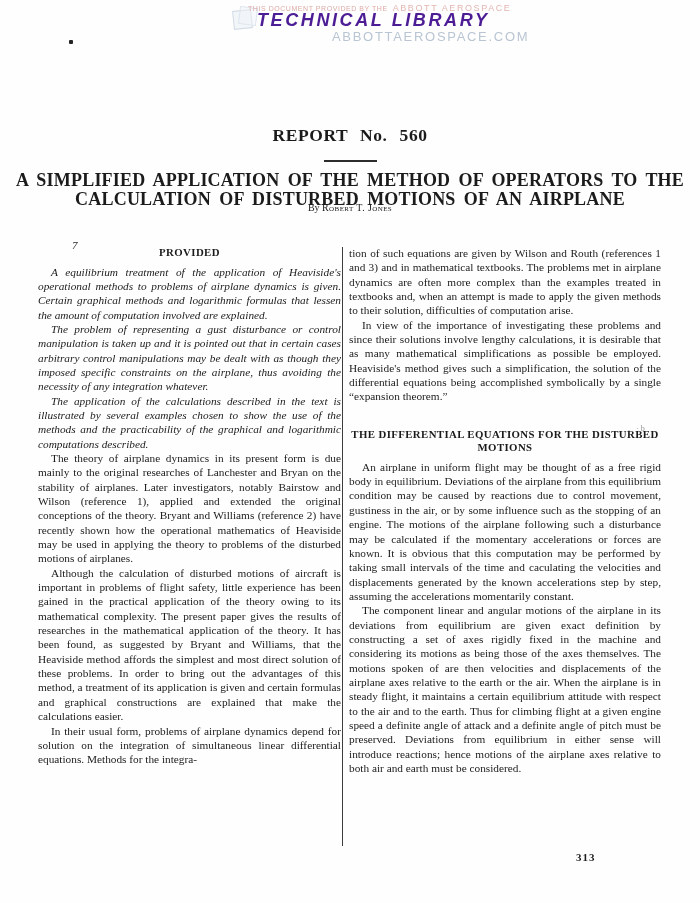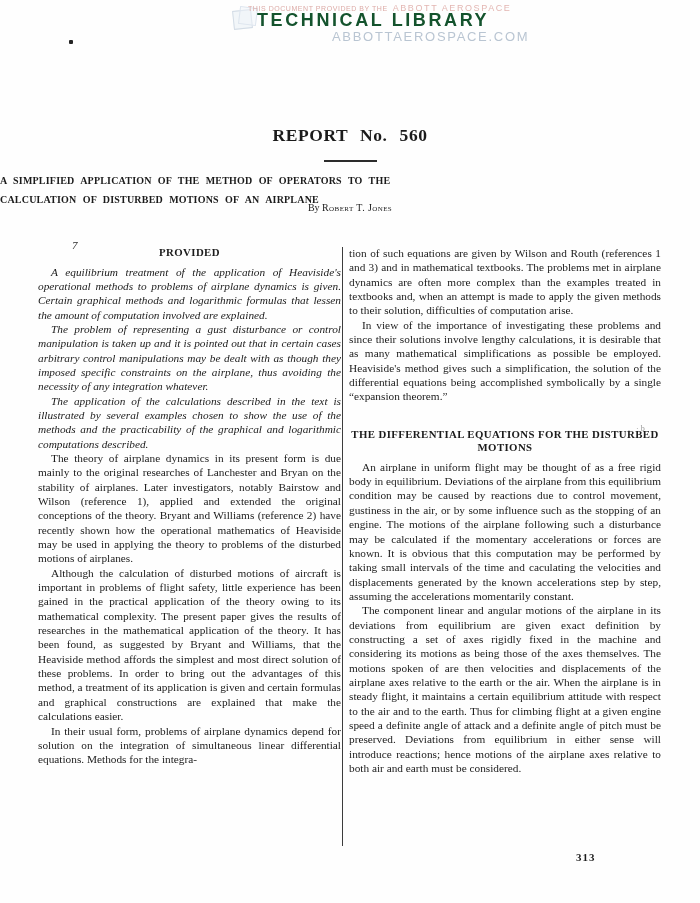--- a/index.html
+++ b/index.html
@@ -6,32 +6,32 @@
   body{
     width:700px;height:903px;background:#ffffff;overflow:hidden;
     font-family:"Liberation Serif",serif;color:#1b1b1b;
   }
   .page{position:relative;width:700px;height:903px;background:#fefefe;}
 
   
   .wm{position:absolute;font-family:"Liberation Sans",sans-serif;white-space:nowrap;}
   .wm-line1{top:3px;left:248px;font-size:7px;color:#dcaaa6;letter-spacing:.55px;}
   .wm-line1 .wm-brand{font-size:9px;color:#e3b6b2;letter-spacing:1.6px;margin-left:5px;}
-  .wm-tech{top:10px;left:257px;font-size:18px;color:#14532d;letter-spacing:2.6px;font-weight:700;}
+  .wm-tech{top:10px;left:257px;font-size:18px;color:#4c1d95;letter-spacing:2.6px;font-weight:700;font-style:italic;}
   .wm-site{top:29px;left:332px;font-size:13px;color:#b9c5d2;letter-spacing:1.7px;}
   .wm-logo{position:absolute;top:7px;left:233px;width:24px;height:24px;}
   .wm-logo .cube-a{position:absolute;left:0;top:3px;width:17px;height:17px;border:1px solid #d3dce6;background:rgba(232,238,244,.55);transform:rotate(-6deg);}
   .wm-logo .cube-b{position:absolute;left:6px;top:0;width:16px;height:16px;border:1px solid #dde5ee;background:rgba(240,244,249,.5);transform:rotate(7deg);}
 
   
   .report-no{position:absolute;top:125px;left:0;width:100%;text-align:center;
     font-weight:700;font-size:17.5px;letter-spacing:.6px;word-spacing:7px;}
   .title-rule{position:absolute;top:160px;left:324px;width:53px;height:2px;background:#2c2c2c;}
-  .main-title{position:absolute;top:171px;left:0;width:100%;
-    font-weight:700;font-size:10px;line-height:19px;word-spacing:3.5px;letter-spacing:.2px;}
+  .main-title{position:absolute;top:171px;left:0;width:100%;text-align:center;
+    font-weight:700;font-size:18px;line-height:19px;word-spacing:3.5px;letter-spacing:.2px;}
   .byline{position:absolute;top:202px;left:0;width:100%;text-align:center;font-size:10px;}
   .byline .author{font-variant:small-caps;letter-spacing:.4px;}
 
   
   .col{position:absolute;top:246px;font-size:11.3px;line-height:14.35px;text-align:justify;}
   .col-left{left:38px;width:303px;}
   .col-right{left:349px;width:312px;}
   .col p{margin:0;text-indent:13px;}
   .col p.noindent{text-indent:0;}
   .col-heading{margin:0 0 5px 0;text-align:center;font-size:10.8px;font-weight:700;

